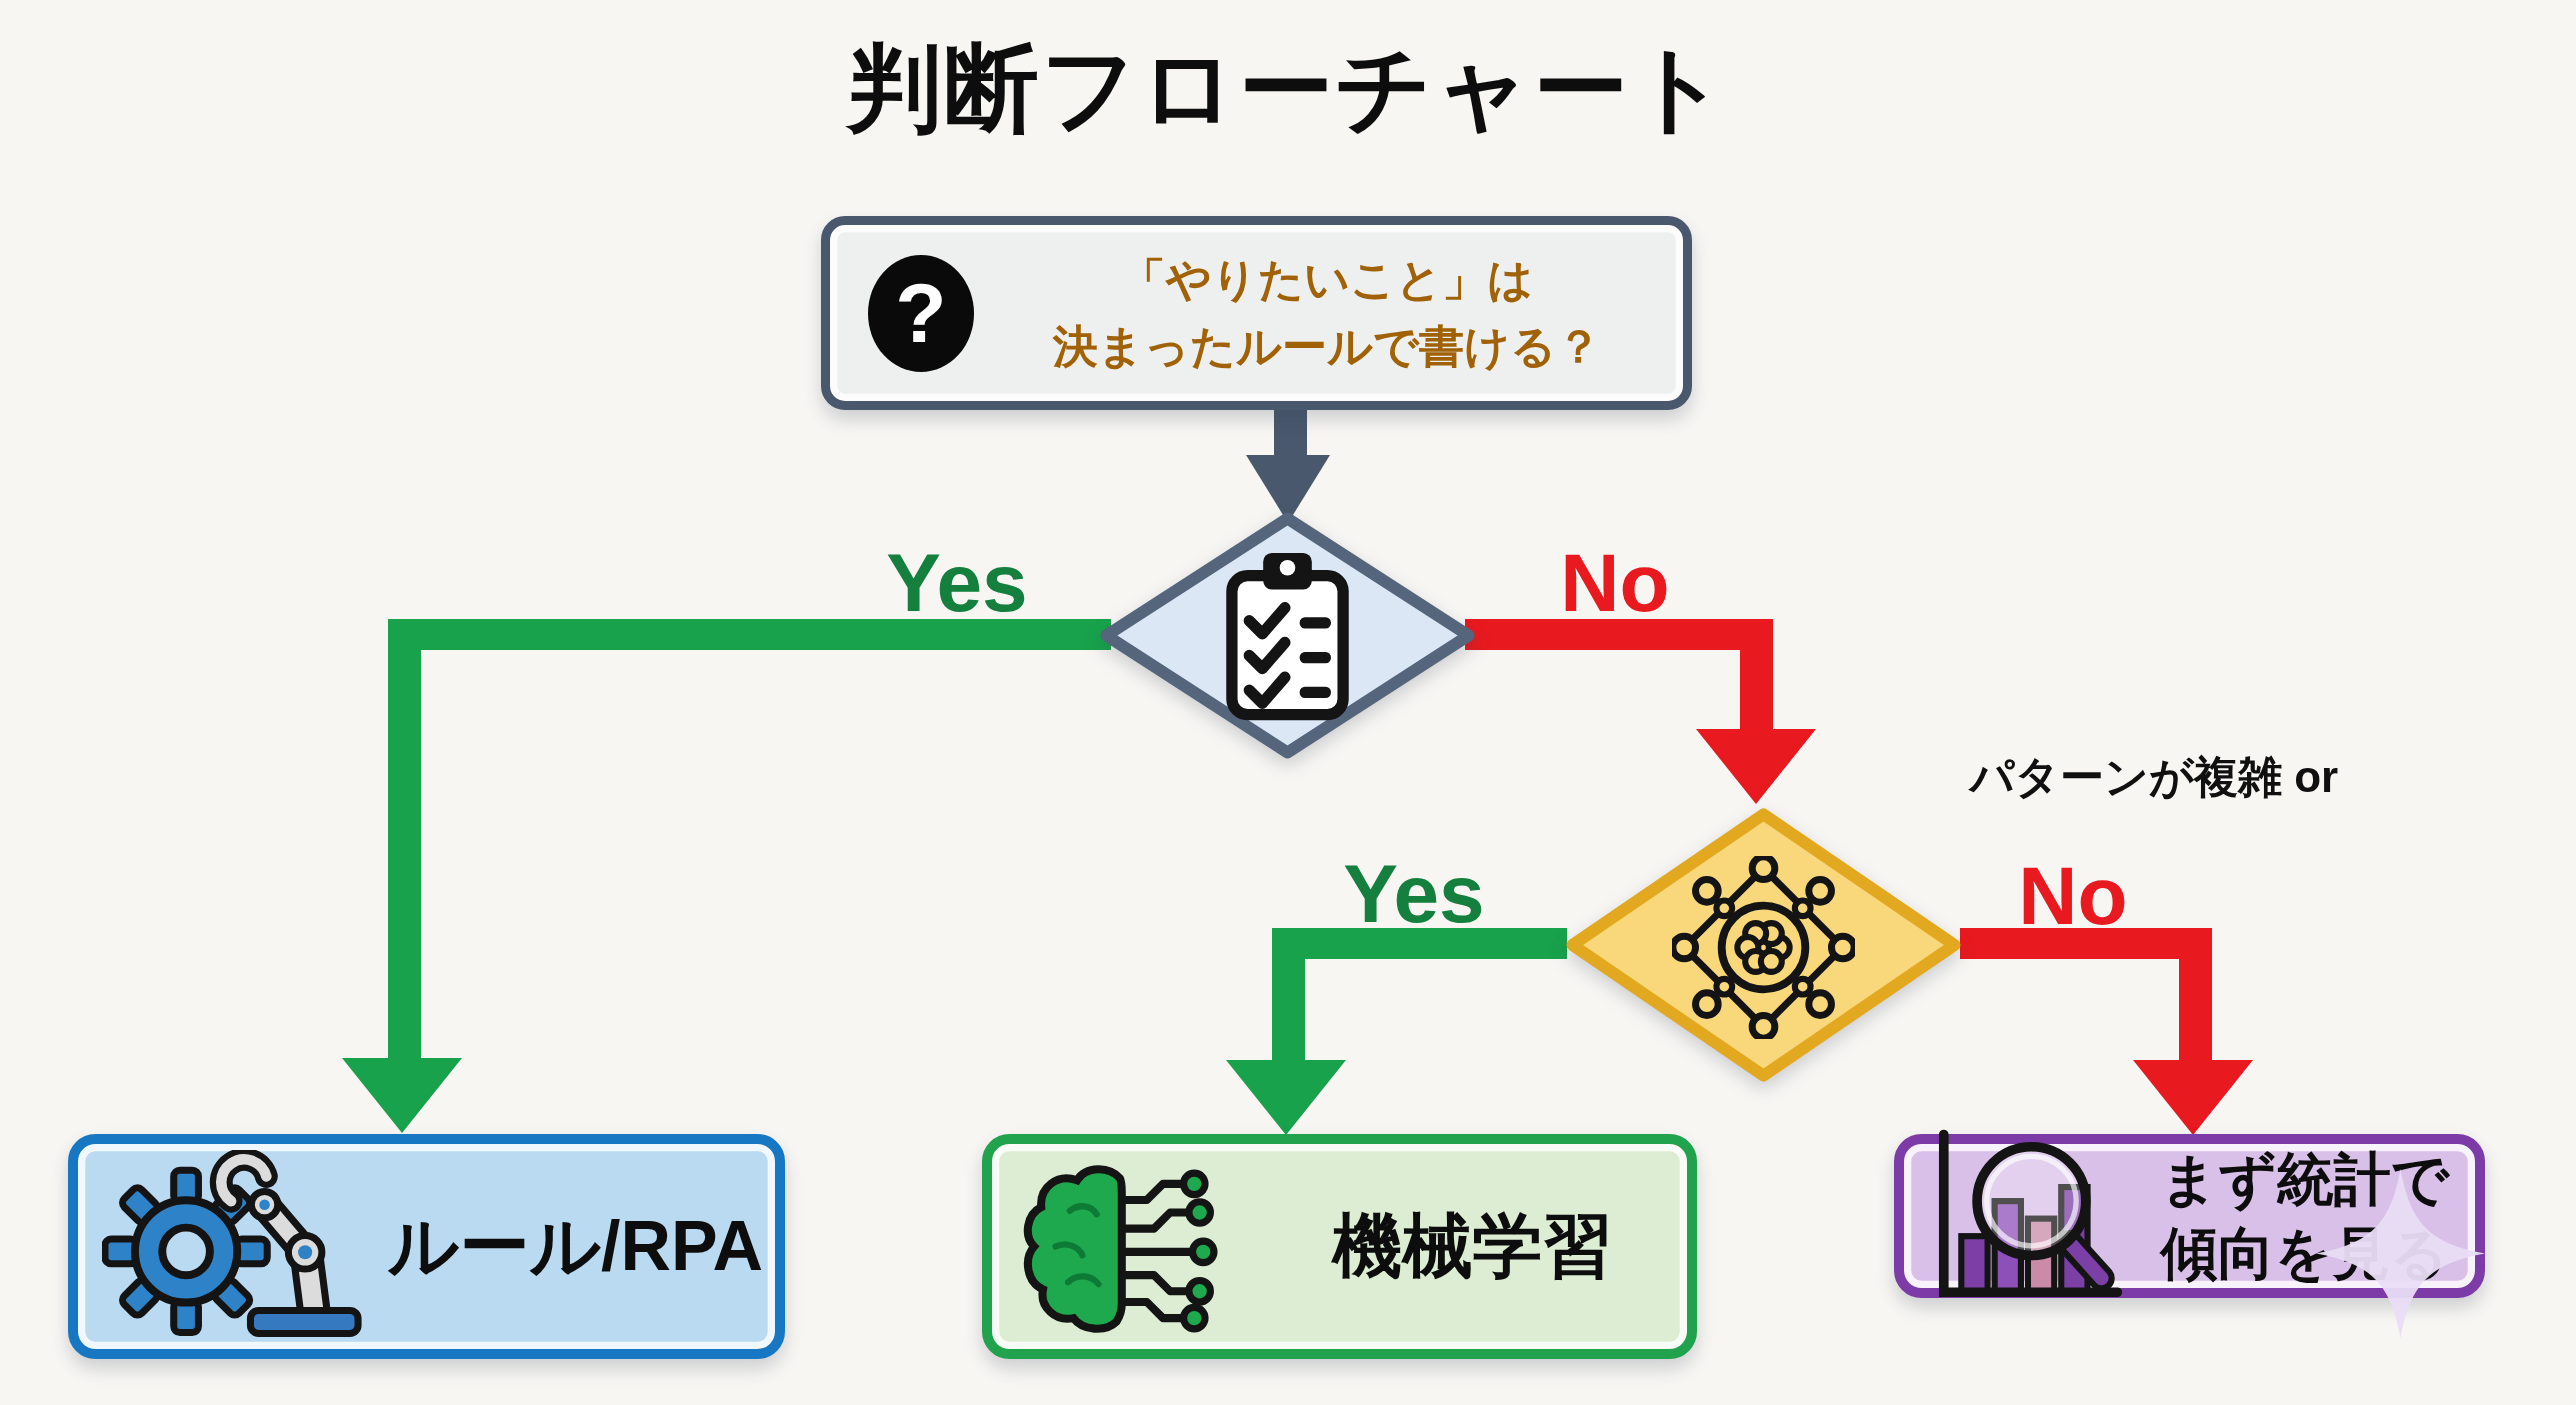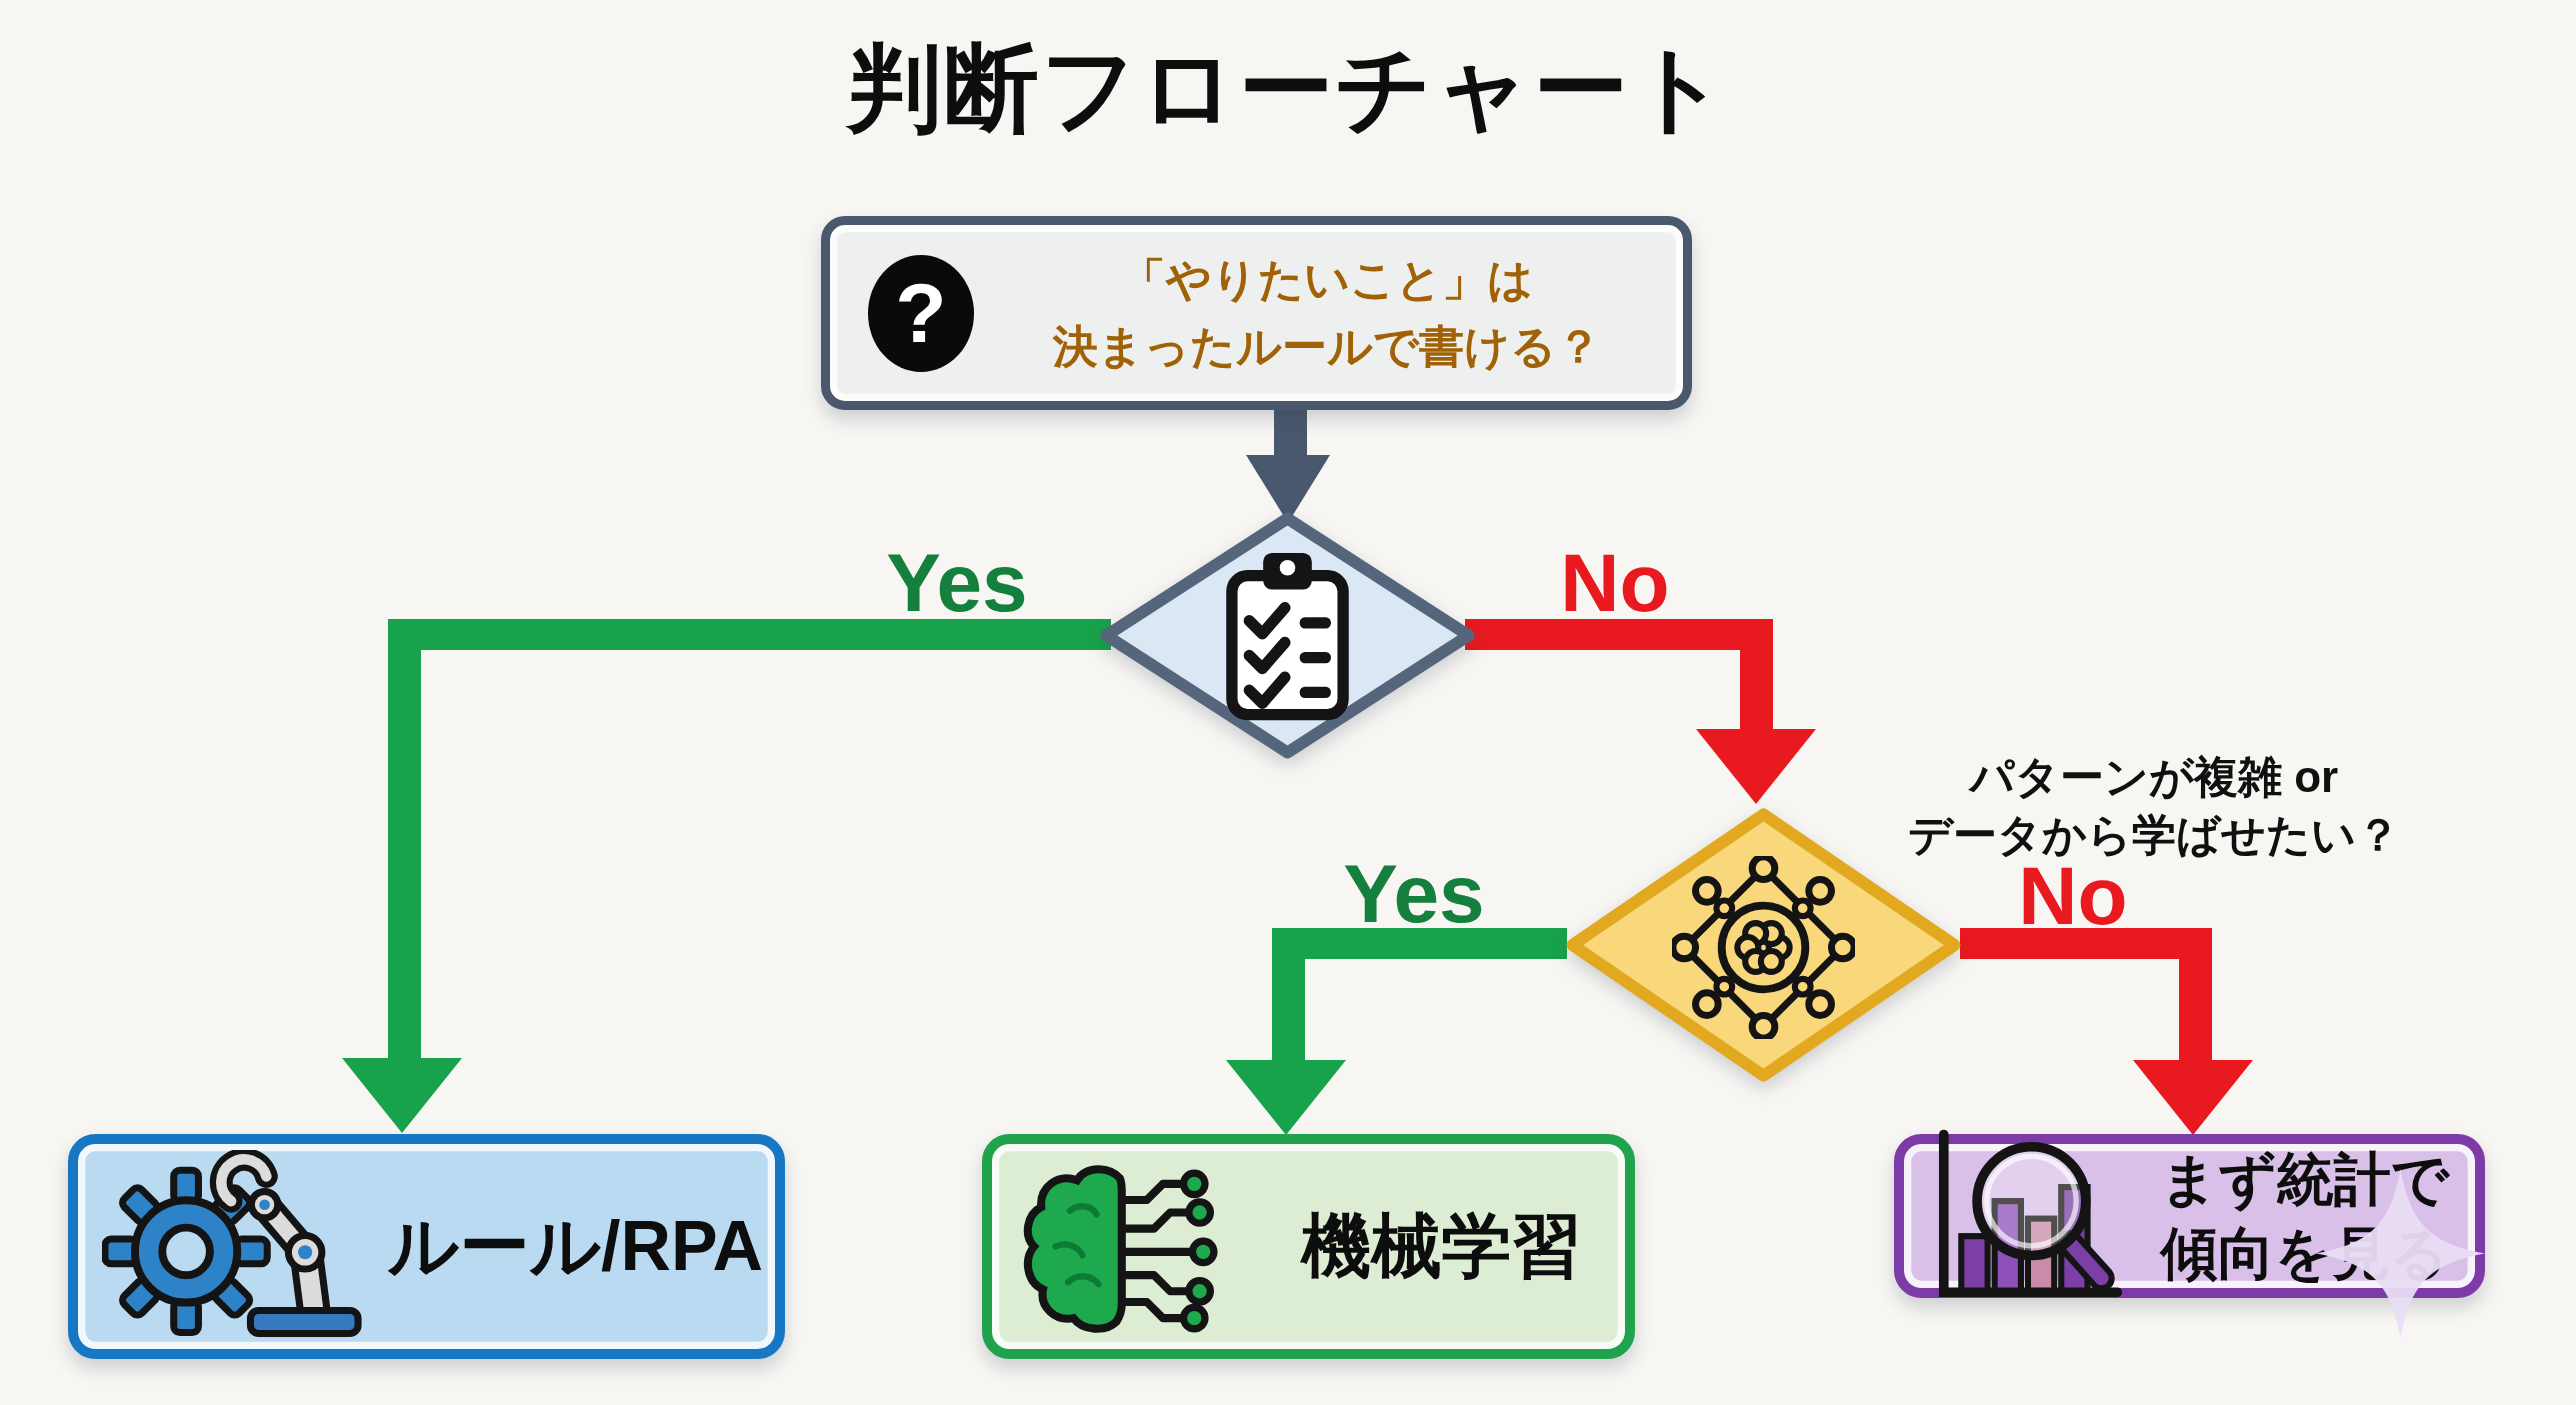--- a/index.html
+++ b/index.html
@@ -56,21 +56,21 @@
 
   
   .d2-question{
     position:absolute;left:2154px;top:728px;transform:translateX(-50%);
     text-align:center;font-size:44px;font-weight:800;line-height:1.32;color:#101010;white-space:nowrap;margin-top:20px;
   }
   .d2-question span{display:block;}
 
   
   .rule-box{left:68px;top:1134px;width:717px;height:225px;background:#badaf2;border:10px solid #1877c2;}
-  .ml-box{left:982px;top:1134px;width:653px;height:225px;background:#dcedd4;border:10px solid #21a24d;}
+  .ml-box{left:982px;top:1134px;width:715px;height:225px;background:#dcedd4;border:10px solid #21a24d;}
   .stats-box{left:1894px;top:1134px;width:591px;height:164px;background:#d9c0e8;border:10px solid #7c3ba6;}
   .result-icon{flex:0 0 auto;margin-left:24px;}
   .result-label{flex:1;text-align:center;font-size:70px;font-weight:900;color:#0d0d0d;white-space:nowrap;}
   .stats-label{font-size:57px;font-weight:900;line-height:1.3;}
   .stats-label span{display:block;}
 
   .sparkle{position:absolute;left:2316px;top:1169px;}
 </style>
 </head>
 <body>
@@ -157,21 +157,20 @@
     <g fill="#f8d87b" stroke="#141414" stroke-width="7">
       <circle cx="150" cy="60" r="9"></circle>
         <circle cx="60" cy="60" r="9"></circle>
         <circle cx="150" cy="150" r="9"></circle>
         <circle cx="60" cy="150" r="9"></circle>
     </g>
   </svg>
 
   <div class="d2-question">
     <span>パターンが複雑 or</span>
-    <span>データから学ばせたい？</span>
   </div>
 
   <div class="node-box rule-box">
     <svg class="result-icon" width="274" height="194" viewBox="0 0 310 220">
       <g>
         <g fill="#2e83c8" stroke="#141414" stroke-width="8">
           <rect x="81" y="23" width="28" height="36" rx="7"></rect>
           <rect x="81" y="23" width="28" height="36" rx="7" transform="rotate(45 95 115)"></rect>
           <rect x="81" y="23" width="28" height="36" rx="7" transform="rotate(90 95 115)"></rect>
           <rect x="81" y="23" width="28" height="36" rx="7" transform="rotate(135 95 115)"></rect>

